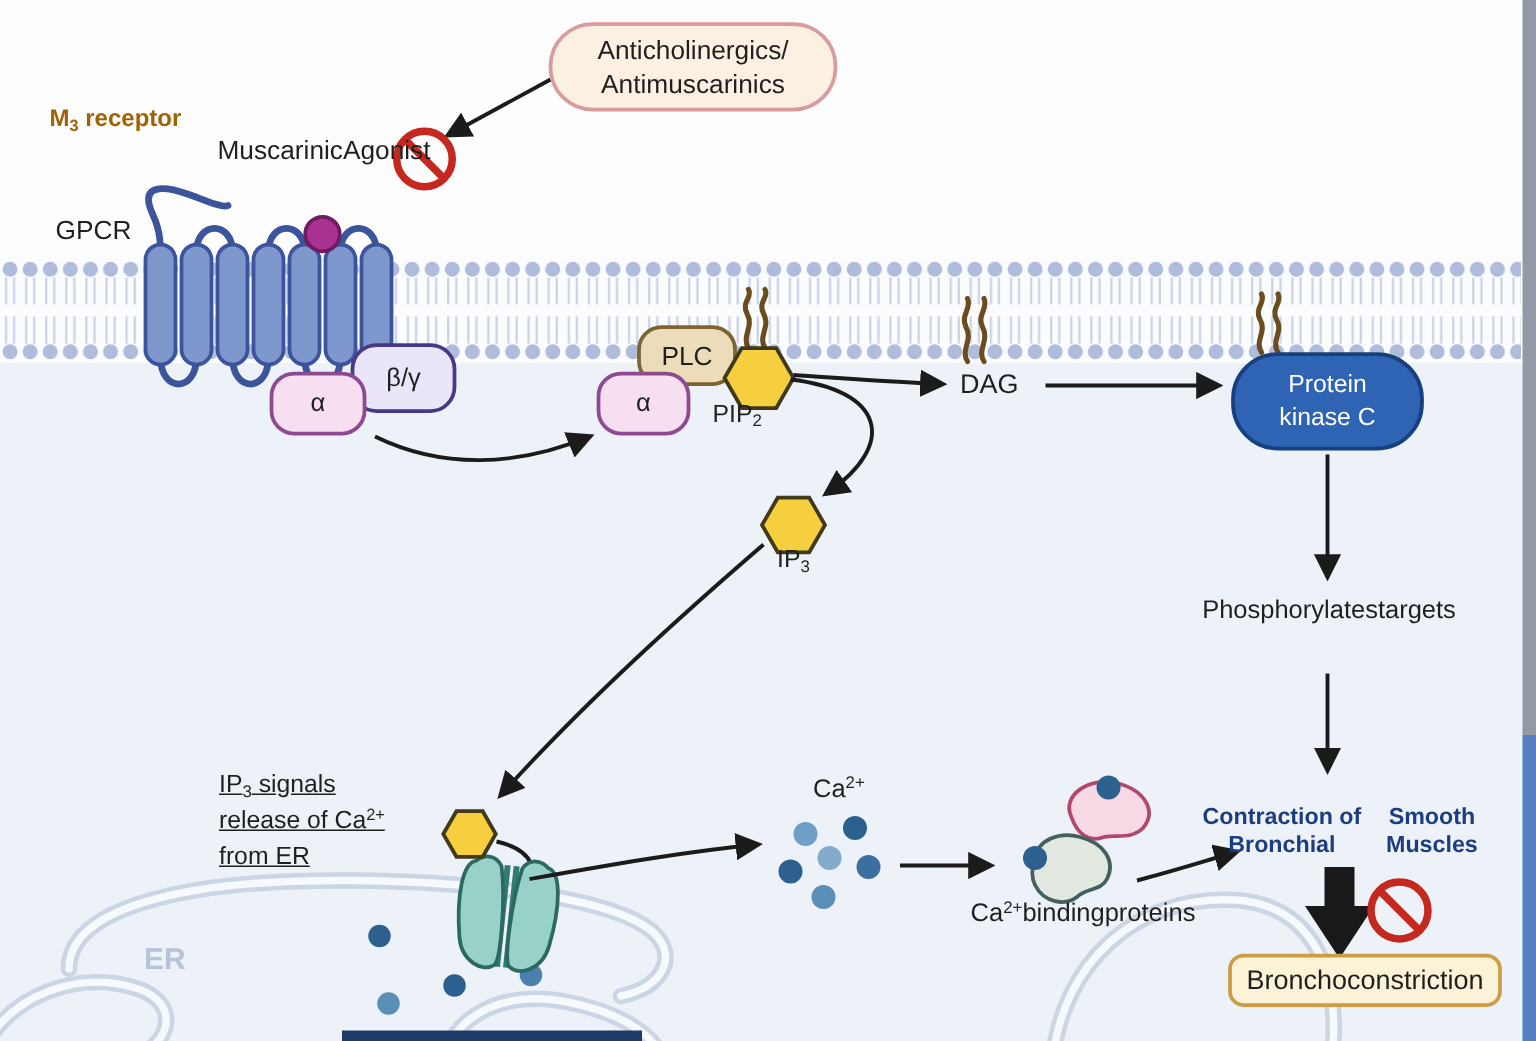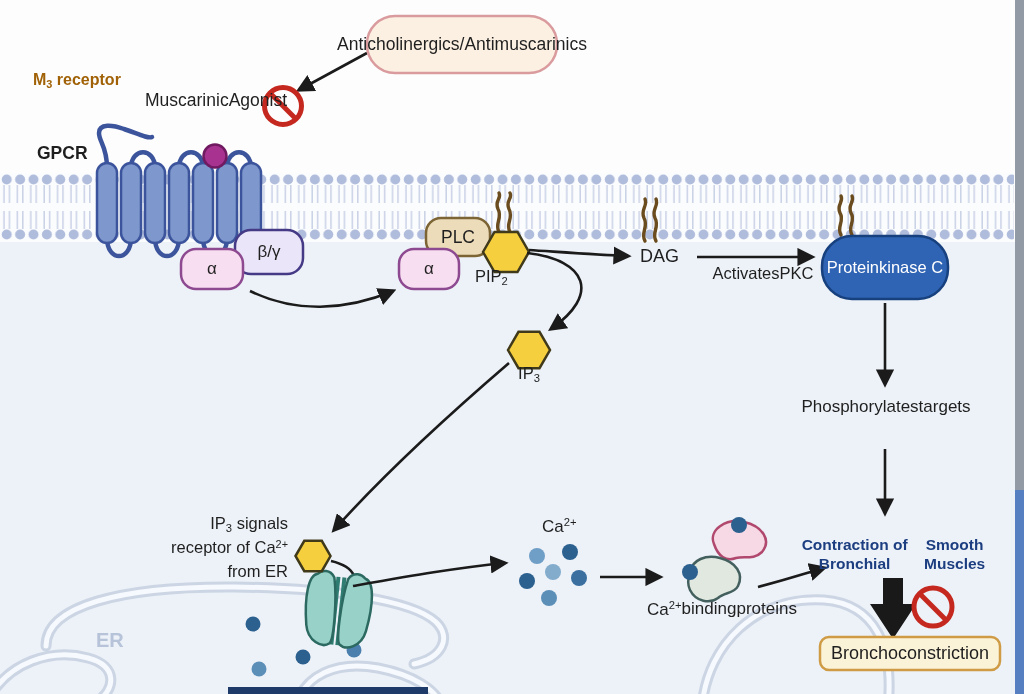--- a/index.html
+++ b/index.html
@@ -3,27 +3,27 @@
 <meta charset="utf-8">
 <style>
   html,body{margin:0;padding:0;background:#ffffff;}
   #canvas{
     position:relative;width:1024px;height:694px;overflow:hidden;
     font-family:"Liberation Sans","DejaVu Sans",sans-serif;
     color:#1f1f1f;background:#fdfdfd;
   }
   .lbl{position:absolute;line-height:1.25;}
   .center{text-align:center;display:flex;flex-direction:row;align-items:center;justify-content:center;}
-  .right{text-align:right;}
+  .right{text-decoration:underline;}
   .sub{font-size:0.68em;vertical-align:-0.28em;}
   .sup{font-size:0.66em;vertical-align:0.5em;}
-  .box{position:absolute;box-sizing:border-box;display:flex;flex-direction:row;
+  .box{position:absolute;box-sizing:border-box;display:flex;flex-direction:column;
        align-items:center;justify-content:center;text-align:center;}
   .m3{left:33px;top:70px;font-size:16px;font-weight:bold;color:#a16207;}
-  .gpcr{left:37px;top:143px;font-size:17.5px;font-weight:bold;}
+  .gpcr{left:37px;top:143px;font-size:17.5px;}
   .musc{left:157px;top:90px;width:118px;font-size:17.5px;}
   .inhib{left:367px;top:16px;width:190px;height:57px;font-size:17.5px;line-height:1.3;}
   .alpha1{left:181px;top:249px;width:62px;height:40px;font-size:17px;}
   .bg1{left:235px;top:230px;width:68px;height:44px;font-size:17px;}
   .alpha2{left:399px;top:249px;width:60px;height:40px;font-size:17px;}
   .plc{left:426px;top:218px;width:64px;height:38px;font-size:17.5px;}
   .pip2{left:475px;top:266px;width:56px;font-size:16.5px;text-align:left;}
   .dag{left:640px;top:245px;width:56px;font-size:18px;}
   .actpkc{left:712px;top:263px;width:102px;font-size:16.5px;}
   .pkc{left:822px;top:236px;width:126px;height:63px;font-size:16.5px;color:#ffffff;line-height:1.3;}
@@ -212,24 +212,20 @@
       <span>α</span>
     </div>
   <div class="box plc">
       <span>PLC</span>
     </div>
 
   <div class="lbl pip2"><span>PIP</span><span class="sub">2</span></div>
 
   <div class="lbl dag">DAG</div>
 
-  <div class="lbl actpkc center">
-    <div>Activates</div>
-    <div>PKC</div>
-  </div>
 
   <div class="box pkc">
     <div>Protein</div>
     <div>kinase C</div>
   </div>
 
   <div class="lbl contr center">
     <div>Contraction of Bronchial</div>
     <div>Smooth Muscles</div>
   </div>
@@ -240,21 +236,21 @@
   </div>
 
   <div class="box outcome">
       <span>Bronchoconstriction</span>
     </div>
 
   <div class="lbl ip3"><span>IP</span><span class="sub">3</span></div>
 
   <div class="lbl ip3sig right">
     <div><span>IP</span><span class="sub">3</span><span> signals</span></div>
-    <div><span>receptor of Ca</span><span class="sup">2+</span></div>
+    <div><span>release of Ca</span><span class="sup">2+</span></div>
     <div>from ER</div>
   </div>
 
   <div class="lbl ca"><span>Ca</span><span class="sup">2+</span></div>
 
   <div class="lbl cabind center">
     <div><span>Ca</span><span class="sup">2+</span></div>
     <div>binding</div>
     <div>proteins</div>
   </div>

